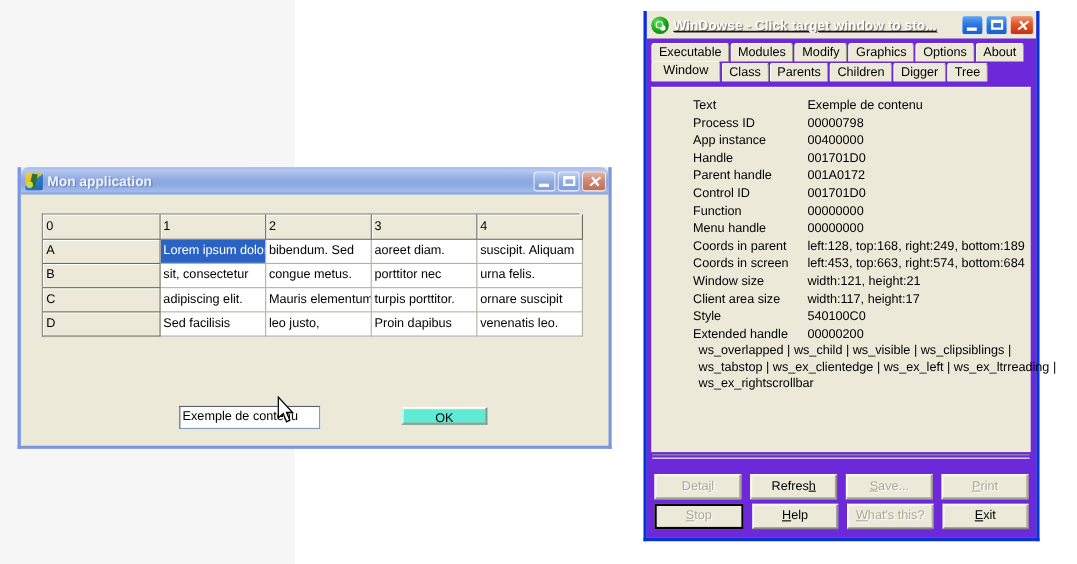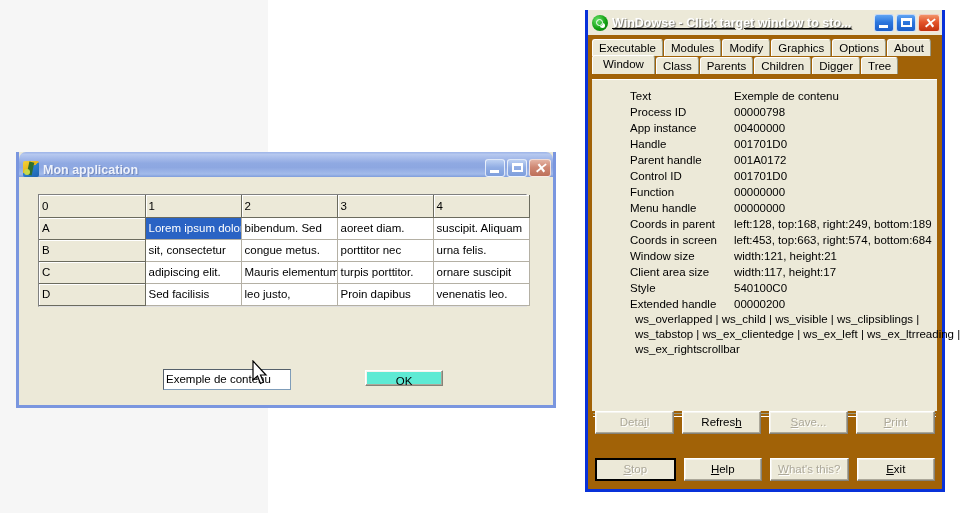--- a/index.html
+++ b/index.html
@@ -61,21 +61,20 @@
         #0751cb striped, #0a52cd 60%, #1a6fe0 88%, #0a4ec4 100%);
     border-top-left-radius: 7px;
     border-top-right-radius: 7px;
   }
   .titlebar.inactive {
     background: linear-gradient(180deg,
         #9db4e8 0%, #b6c8ef 10%, #8fa9e2 45%,
         #8da7e1 62%, #a3bbea 88%, #7f9ddb 100%);
     border-top-left-radius: 7px;
     border-top-right-radius: 7px;
-    align-items: flex-end;
   }
   .title-text {
     font-size: 12.5px;
     font-weight: bold;
     margin-left: 4px;
     white-space: nowrap;
     overflow: hidden;
     flex: 1;
   }
   .titlebar.active .title-text {
@@ -160,21 +159,21 @@
     position: absolute;
     left: 4px; top: 4px;
     width: 5px; height: 5px;
     border: 1.5px solid #fff;
     border-radius: 50%;
     box-shadow: 3px 3px 0 -1px #fff;
   }
   .wd-body {
     position: absolute;
     left: 0; top: 25px; right: 0; bottom: 0;
-    background: #a16207;
+    background: #6d28d9;
     box-sizing: border-box;
   }
 
   
   .tab-rows { padding: 3px 0 0 4px; }
   .tab-row {
     display: flex;
     height: 18px;
     align-items: flex-end;
   }
@@ -249,21 +248,21 @@
     height: 2px;
     border-top: 1px solid #9a9a84;
     border-bottom: 1px solid #ffffff;
   }
   .wd-buttons {
     position: absolute;
     left: 7px; right: 7px;
     bottom: 8px;
     display: flex;
     flex-direction: column;
-    gap: 24px;
+    gap: 4px;
   }
   .wd-btn-row {
     display: flex;
     gap: 8px;
   }
   .xp-btn {
     flex: 1;
     height: 23px;
     line-height: 21px;
     text-align: center;

